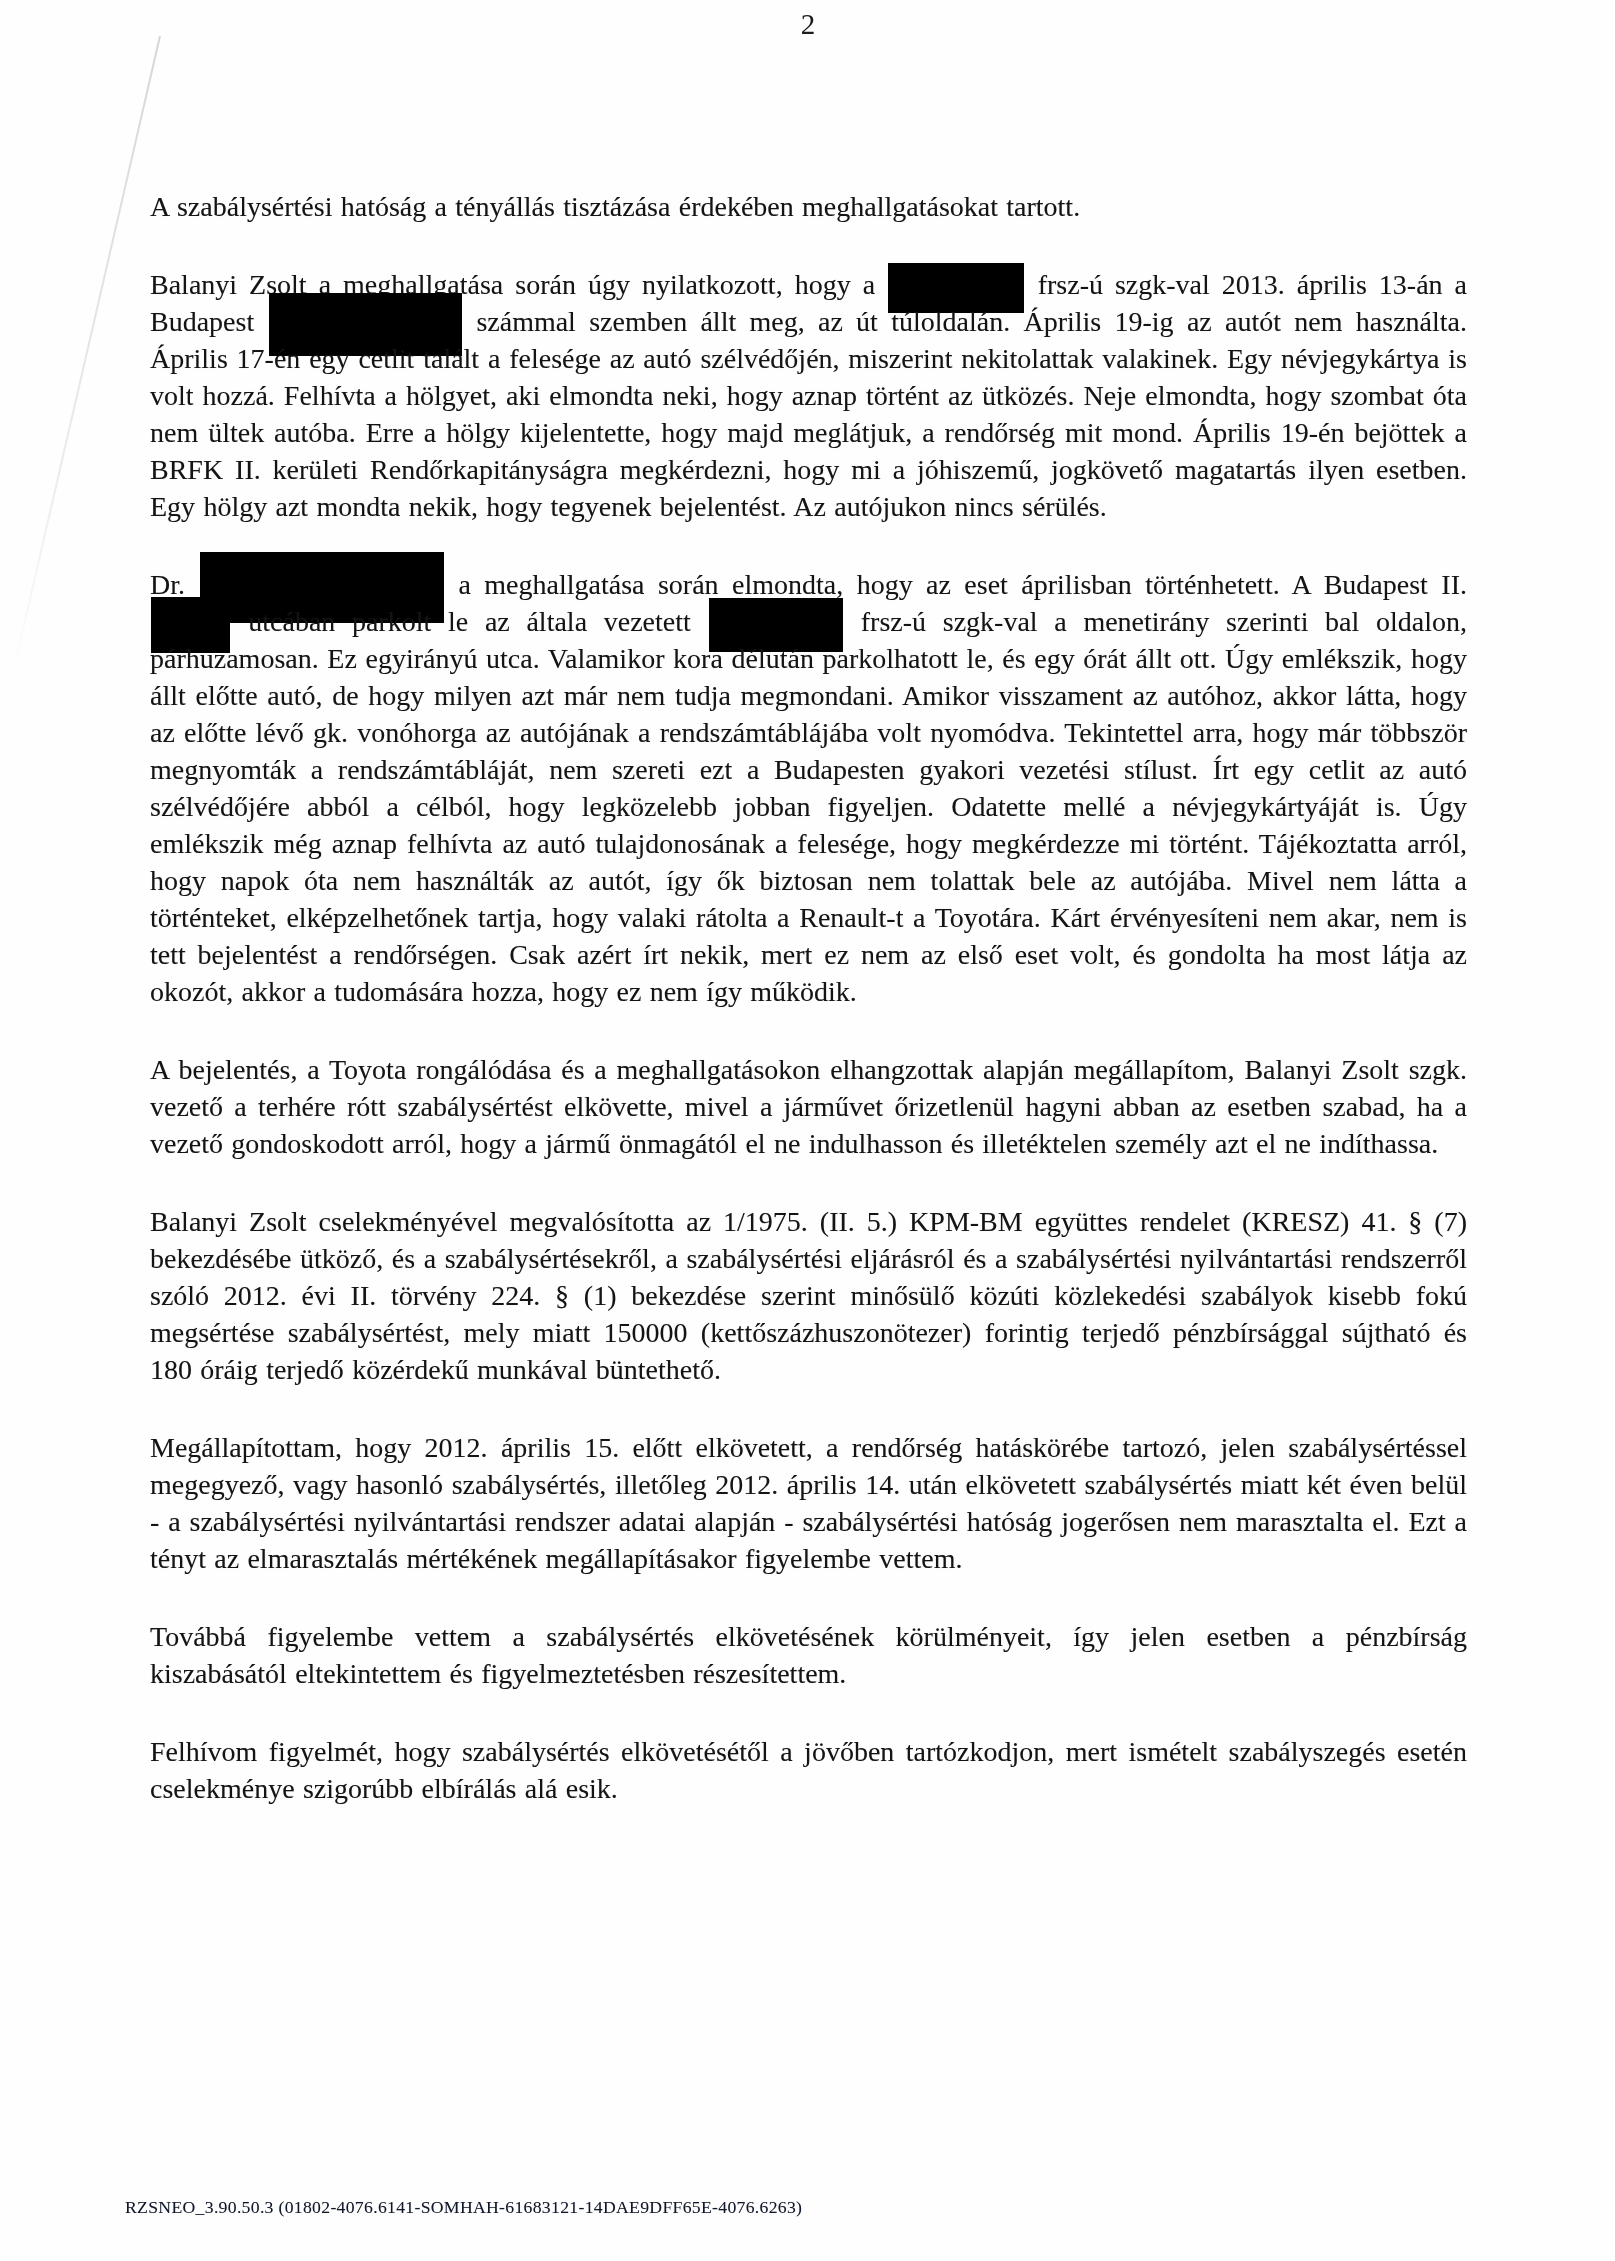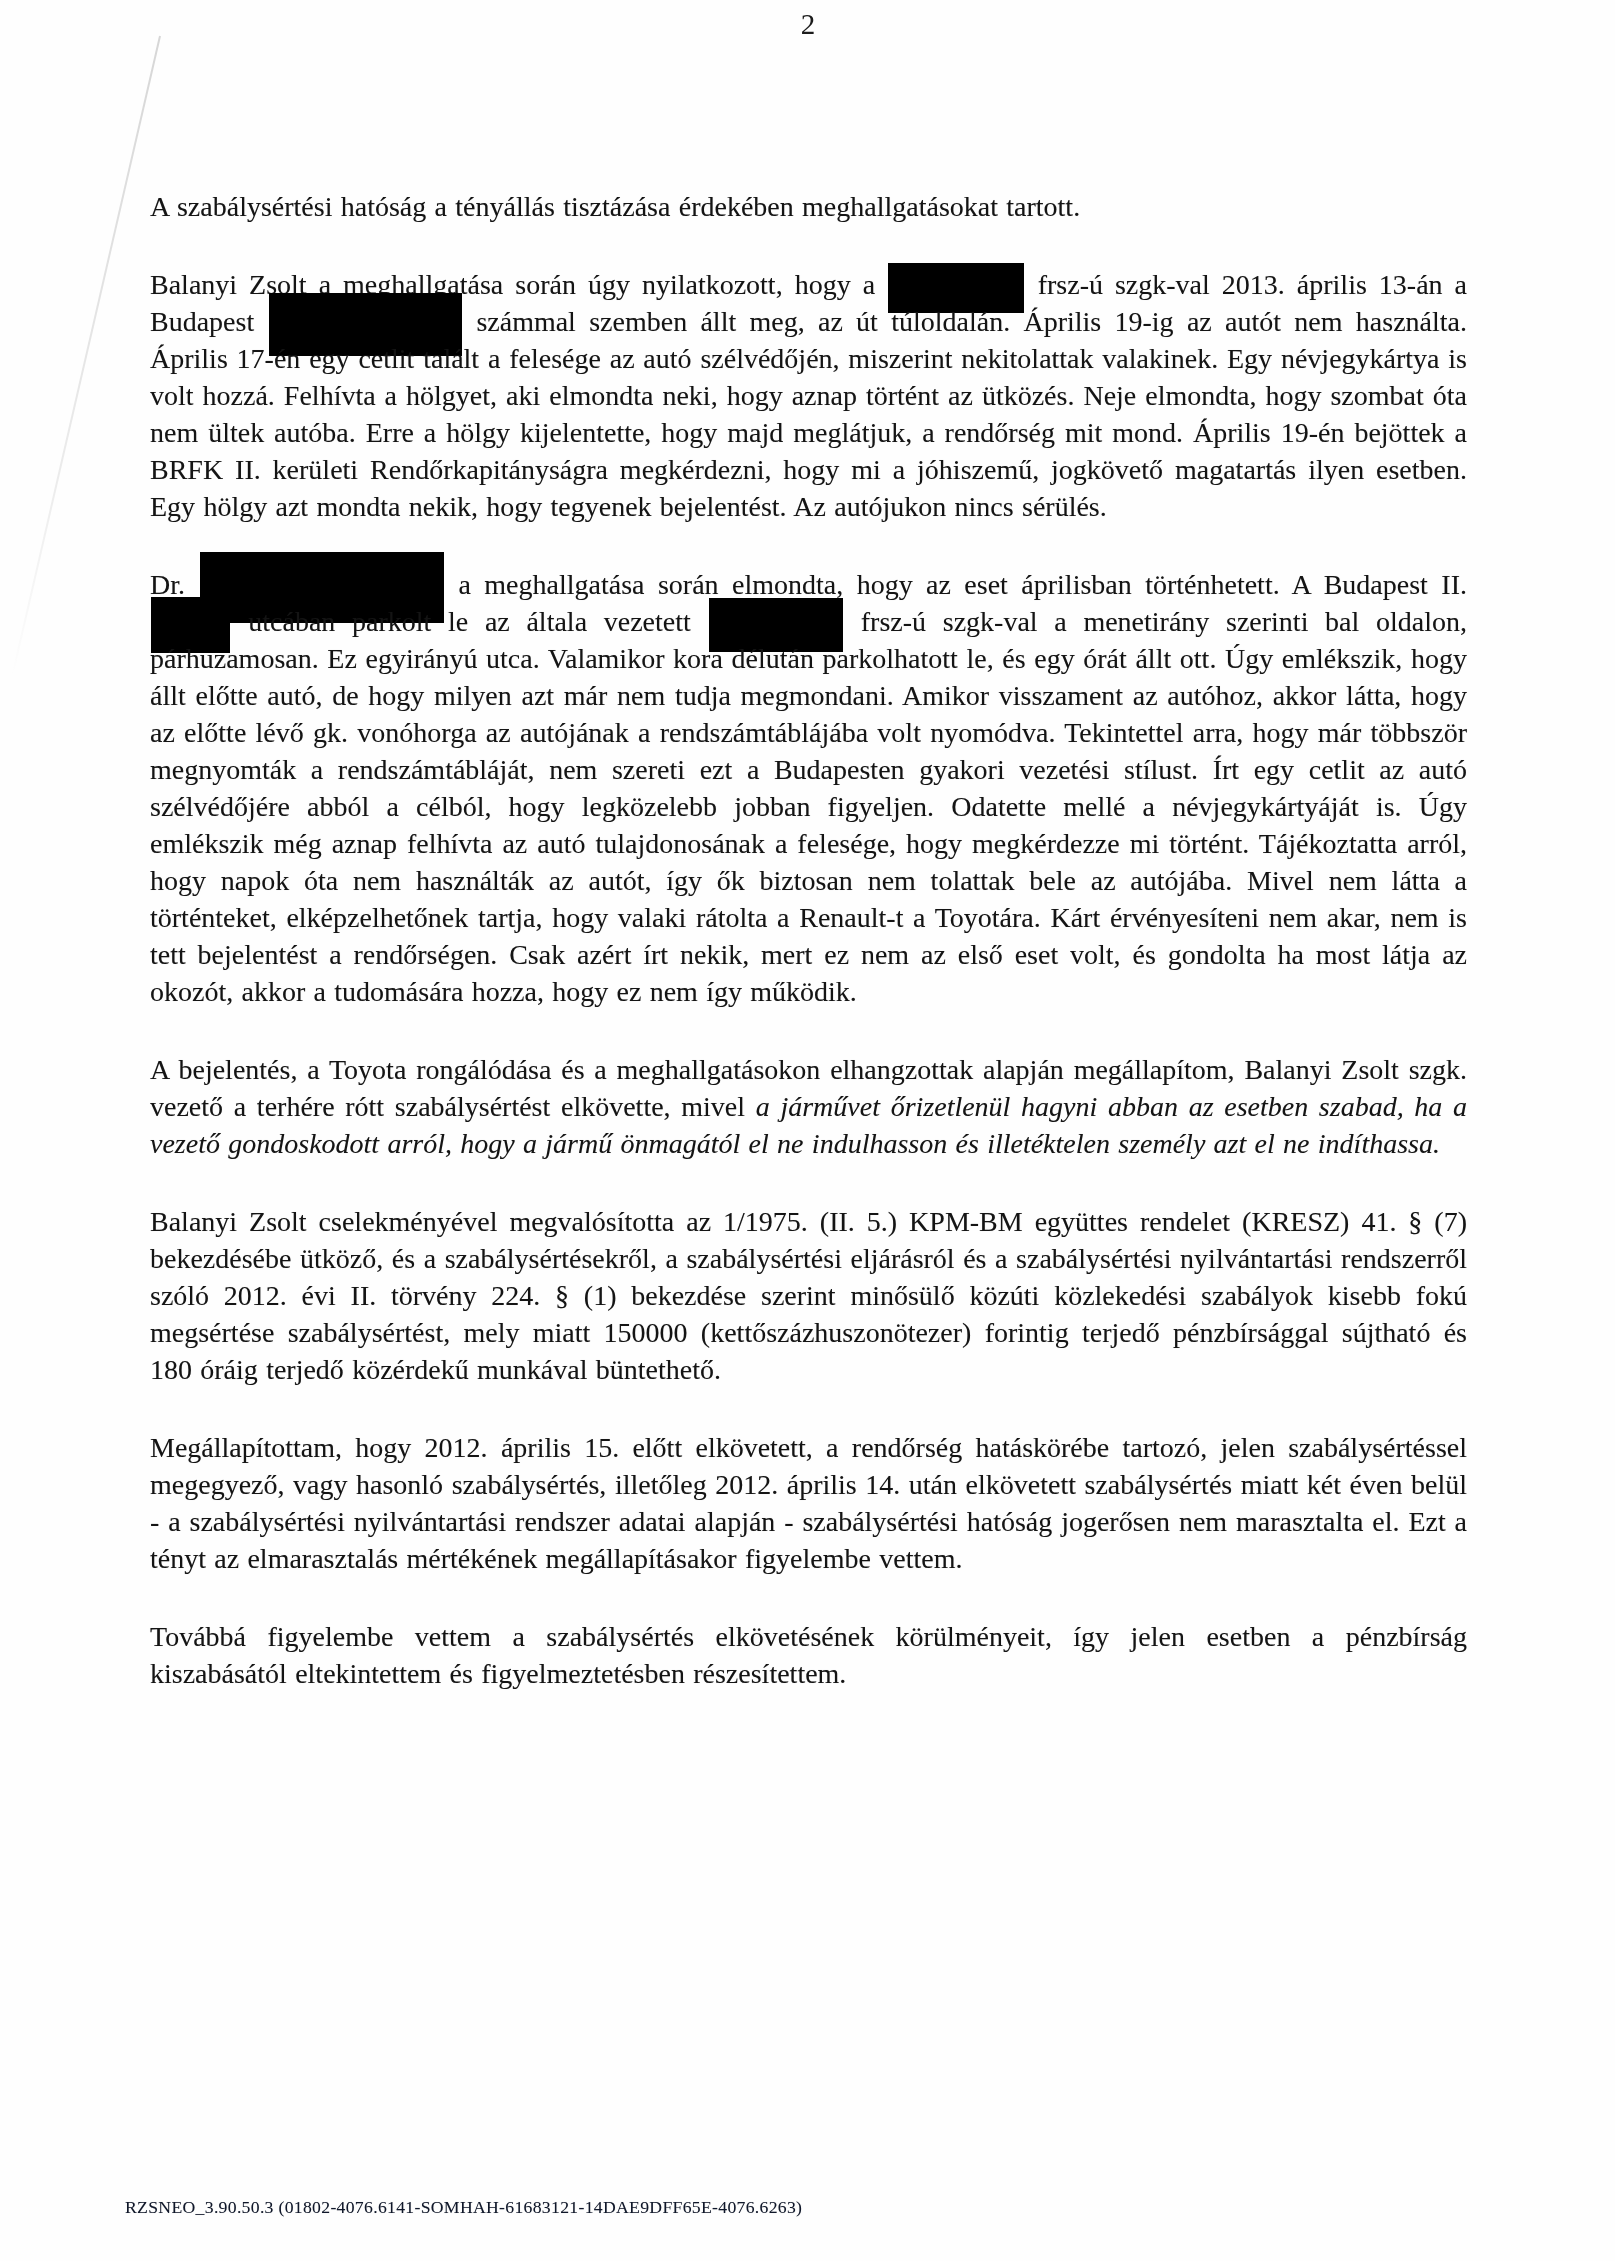--- a/index.html
+++ b/index.html
@@ -50,21 +50,21 @@
     line-height: 37px;
     text-align: justify;
     margin-bottom: 41px;
     word-spacing: 1.3px;
     color: #141414;
     text-shadow: 0 0 0.7px rgba(20,20,20,0.25);
     margin-top: 16px;
   }
   .para:last-child { margin-bottom: 0; }
   .b { font-weight: normal; }
-  .i { font-style: italic; }
+  .i { }
   .redact {
     display: inline-block;
     background: #000;
     vertical-align: middle;
   }
   .footer-code {
     position: absolute;
     left: 125px;
     top: 2197px;
     font-size: 17.7px;
@@ -80,16 +80,17 @@
   <div class="scan-line"></div>
   <div class="page-number">2</div>
   <div class="doc-body">
       <p class="para"><span>A szabálysértési hatóság a tényállás tisztázása érdekében meghallgatásokat tartott.</span></p>
       <p class="para"><span class="b">Balanyi Zsolt</span><span> a meghallgatása során úgy nyilatkozott, hogy a </span><span class="redact" style="width: 136px; height: 50px; margin: -10.5px 1.3px;"></span><span> frsz-ú szgk-val 2013. április 13-án a Budapest </span><span class="redact" style="width: 193px; height: 63px; margin: -17px 1.3px;"></span><span> számmal szemben állt meg, az út túloldalán. Április 19-ig az autót nem használta. Április 17-én egy cetlit talált a felesége az autó szélvédőjén, miszerint nekitolattak valakinek. Egy névjegykártya is volt hozzá. Felhívta a hölgyet, aki elmondta neki, hogy aznap történt az ütközés. Neje elmondta, hogy szombat óta nem ültek autóba. Erre a hölgy kijelentette, hogy majd meglátjuk, a rendőrség mit mond. Április 19-én bejöttek a BRFK II. kerületi Rendőrkapitányságra megkérdezni, hogy mi a jóhiszemű, jogkövető magatartás ilyen esetben. Egy hölgy azt mondta nekik, hogy tegyenek bejelentést. Az autójukon nincs sérülés.</span></p>
       <p class="para"><span>Dr. </span><span class="redact" style="width: 244px; height: 71px; margin: -21px 1.3px;"></span><span> a meghallgatása során elmondta, hogy az eset áprilisban történhetett. A Budapest II. </span><span class="redact" style="width: 79px; height: 56px; margin: -13.8px 1.3px;"></span><span> utcában parkolt le az általa vezetett </span><span class="redact" style="width: 134px; height: 54px; margin: -12.5px 1.3px;"></span><span> frsz-ú szgk-val a menetirány szerinti bal oldalon, párhuzamosan. Ez egyirányú utca. Valamikor kora délután parkolhatott le, és egy órát állt ott. Úgy emlékszik, hogy állt előtte autó, de hogy milyen azt már nem tudja megmondani. Amikor visszament az autóhoz, akkor látta, hogy az előtte lévő gk. vonóhorga az autójának a rendszámtáblájába volt nyomódva. Tekintettel arra, hogy már többször megnyomták a rendszámtábláját, nem szereti ezt a Budapesten gyakori vezetési stílust. Írt egy cetlit az autó szélvédőjére abból a célból, hogy legközelebb jobban figyeljen. Odatette mellé a névjegykártyáját is. Úgy emlékszik még aznap felhívta az autó tulajdonosának a felesége, hogy megkérdezze mi történt. Tájékoztatta arról, hogy napok óta nem használták az autót, így ők biztosan nem tolattak bele az autójába. Mivel nem látta a történteket, elképzelhetőnek tartja, hogy valaki rátolta a Renault-t a Toyotára. Kárt érvényesíteni nem akar, nem is tett bejelentést a rendőrségen. Csak azért írt nekik, mert ez nem az első eset volt, és gondolta ha most látja az okozót, akkor a tudomására hozza, hogy ez nem így működik.</span></p>
       <p class="para"><span>A bejelentés, a Toyota rongálódása és a meghallgatásokon elhangzottak alapján megállapítom, </span><span class="b">Balanyi Zsolt</span><span> szgk. vezető a terhére rótt szabálysértést elkövette, mivel </span><span class="i">a járművet őrizetlenül hagyni abban az esetben szabad, ha a vezető gondoskodott arról, hogy a jármű önmagától el ne indulhasson és illetéktelen személy azt el ne indíthassa.</span></p>
       <p class="para"><span class="b">Balanyi Zsolt</span><span> cselekményével megvalósította az 1/1975. (II. 5.) KPM-BM együttes rendelet (KRESZ) 41. § (7) bekezdésébe ütköző, és a szabálysértésekről, a szabálysértési eljárásról és a szabálysértési nyilvántartási rendszerről szóló 2012. évi II. törvény 224. § (1) bekezdése szerint minősülő közúti közlekedési szabályok kisebb fokú megsértése szabálysértést, mely miatt </span><span class="b">150000 (kettőszázhuszonötezer) forintig terjedő pénzbírsággal sújtható és 180 óráig terjedő közérdekű munkával büntethető.</span></p>
       <p class="para"><span>Megállapítottam, hogy 2012. április 15. előtt elkövetett, a rendőrség hatáskörébe tartozó, jelen szabálysértéssel megegyező, vagy hasonló szabálysértés, illetőleg 2012. április 14. után elkövetett szabálysértés miatt két éven belül - a szabálysértési nyilvántartási rendszer adatai alapján - szabálysértési hatóság jogerősen </span><span class="b">nem marasztalta el.</span><span> Ezt a tényt az elmarasztalás mértékének megállapításakor figyelembe vettem.</span></p>
       <p class="para"><span>Továbbá figyelembe vettem a szabálysértés elkövetésének körülményeit, így jelen esetben a pénzbírság kiszabásától eltekintettem és figyelmeztetésben részesítettem.</span></p>
+      <p class="para"><span>Felhívom figyelmét, hogy </span><span class="b">szabálysértés elkövetésétől a jövőben tartózkodjon</span><span>, mert </span><span class="b">ismételt szabályszegés esetén cselekménye szigorúbb elbírálás alá esik</span><span>.</span></p>
     </div>
   <div class="footer-code">RZSNEO_3.90.50.3 (01802-4076.6141-SOMHAH-61683121-14DAE9DFF65E-4076.6263)</div>
 </div>
 
 
 </body></html>

